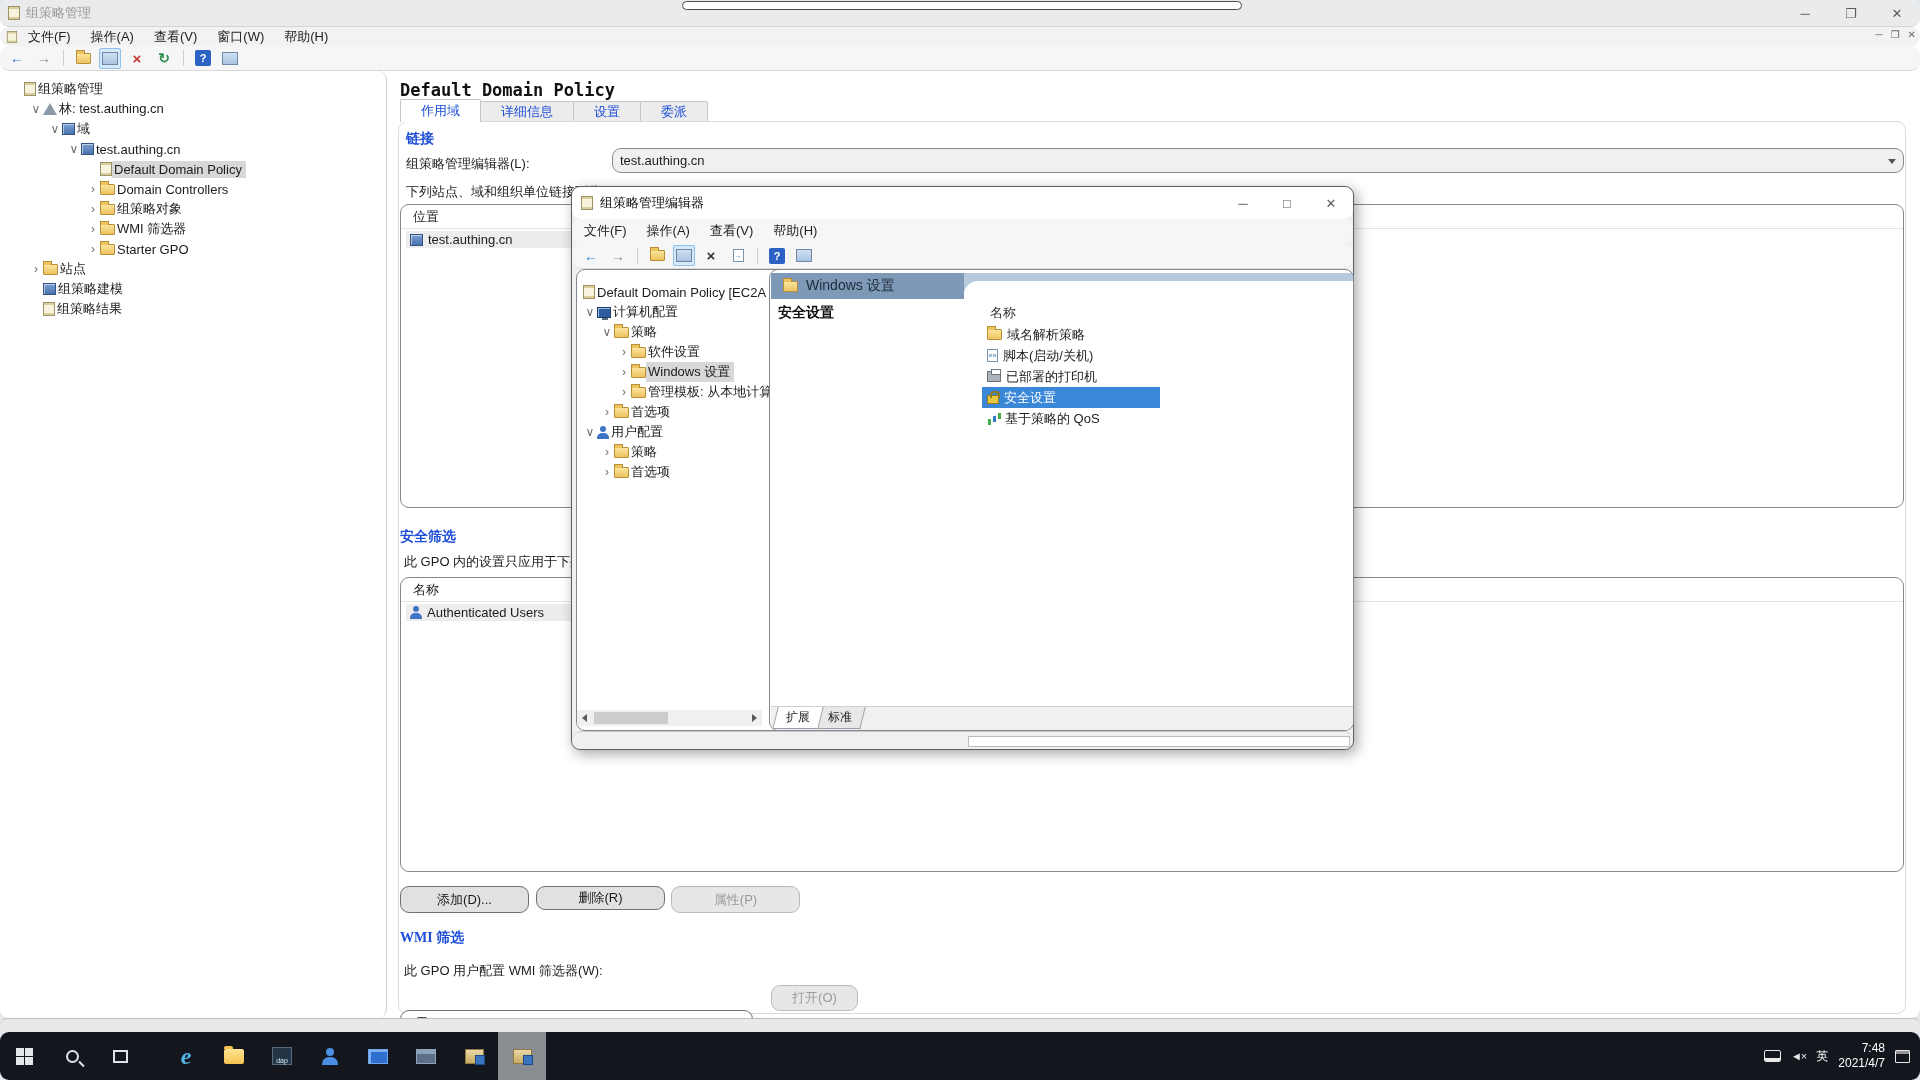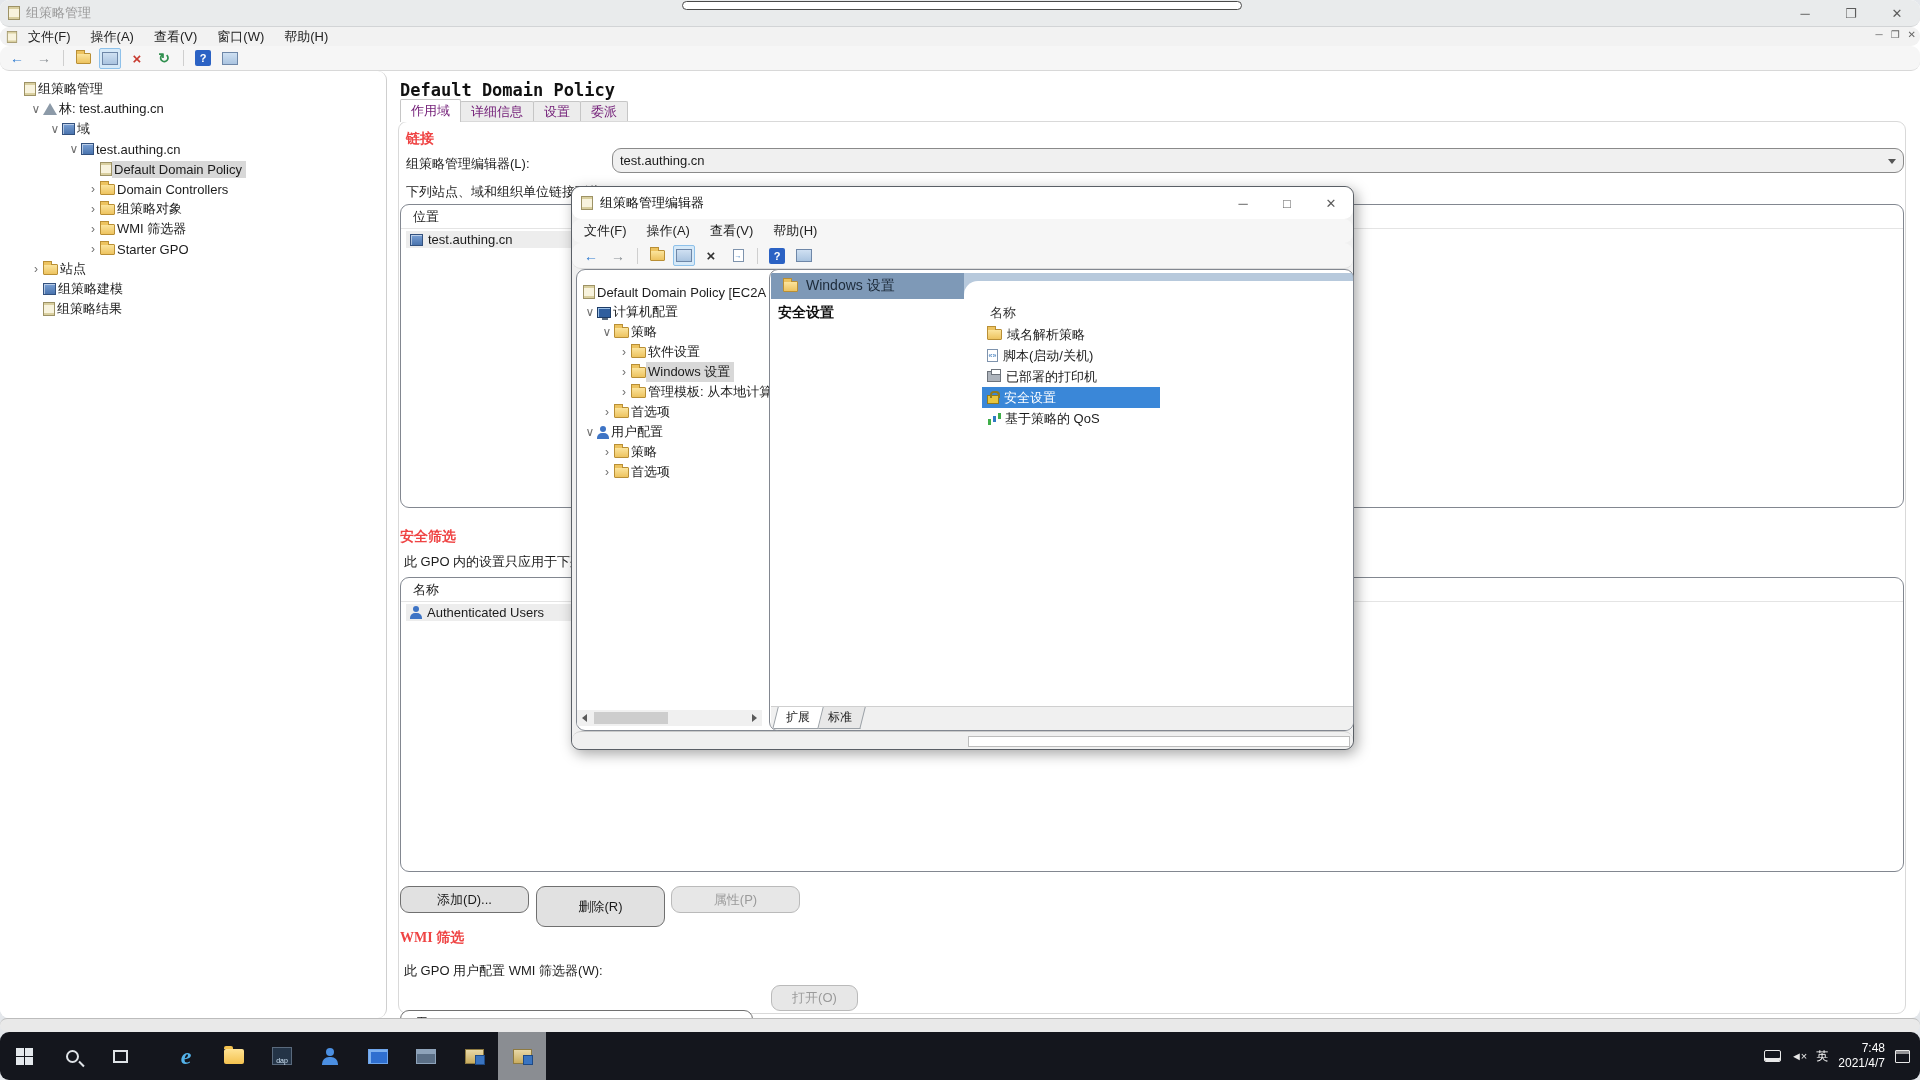--- a/index.html
+++ b/index.html
@@ -52,24 +52,24 @@
   .ic-printer::before { content:""; position:absolute; left:3px; top:-3px; width:8px; height:4px; background:#fff; border:1px solid #6d737b; }
   .ic-script { width:11px; height:13px; background:#fff; border:1px solid #7e93ad; font-size:7px; color:#2c6fb7; line-height:11px; text-align:center; }
   .ic-qos { width:13px; height:13px; position:relative; }
   .ic-qos::before { content:""; position:absolute; left:1px; bottom:0; width:3px; height:6px; background:#3fae49; box-shadow:5px -3px 0 #2f7cc4, 10px -6px 0 #3fae49; top:auto; }
   .ic-lock { width:12px; height:9px; background:#e8c63f; border:1px solid #8f7a1e; position:relative; margin-top:4px; }
   .ic-lock::before { content:""; position:absolute; left:2px; top:-5px; width:6px; height:5px; border:2px solid #8f7a1e; border-bottom:none; border-radius:4px 4px 0 0; }
 
   
   .gpo-title { font-family:"DejaVu Sans Mono",monospace; font-weight:bold; font-size:17px; color:#111; }
   .tabstrip { display:flex; align-items:flex-end; }
-  .tab { height:21px; padding:0 10px; font-size:13px; color:#701a75; background:#ececec; border:1px solid #c6c6c6; border-bottom:none; display:flex; align-items:center; margin-right:-1px; border-radius:2px 2px 0 0; }
+  .tab { height:21px; padding:0 20px; font-size:13px; color:#1d4ed8; background:#ececec; border:1px solid #c6c6c6; border-bottom:none; display:flex; align-items:center; margin-right:-1px; border-radius:2px 2px 0 0; }
   .tab.active { background:#fff; height:23px; position:relative; z-index:2; }
   .tabpage { border:1px solid #d9d9d9; background:#fff; }
-  .secthead { font-size:14px; font-weight:bold; color:#ef4444; }
+  .secthead { font-size:14px; font-weight:bold; color:#1d4ed8; }
   .lbl { font-size:13px; color:#1c1c1c; }
   .dropdown { background:#f0f0f0; border:1px solid #8a8a8a; display:flex; align-items:center; padding:0 22px 0 7px; font-size:13px; color:#1b1b1b; position:relative; }
   .dropdown.white { background:#fff; border-color:#707070; }
   .dd-arrow { position:absolute; right:7px; top:50%; margin-top:-2px; width:0; height:0; border-left:4px solid transparent; border-right:4px solid transparent; border-top:5px solid #555; }
   .lv { background:#fff; border:1px solid #828790; }
   .lv-head { height:24px; display:flex; align-items:center; padding-left:12px; font-size:13px; color:#222; border-bottom:1px solid #e4e4e4; }
   .lv-row { height:21px; display:flex; align-items:center; gap:5px; padding-left:5px; font-size:13px; color:#1b1b1b; }
   .btn { background:#e1e1e1; border:1px solid #707070; font-size:13px; color:#1b1b1b; display:flex; align-items:center; justify-content:center; }
   .btn.disabled { color:#9a9a9a; border-color:#bababa; background:#e7e7e7; }
 
@@ -272,21 +272,21 @@
   <div class="abs lv" style="left:400px;top:577px;width:1504px;height:295px">
     <div class="lv-head">名称</div>
     <div class="lv-row">
       <span class="sel-row-gray" style="display:inline-flex;align-items:center;gap:5px;width:300px;padding:1px 4px;">
         <span class="ic ic-person"></span>
         <span>Authenticated Users</span>
       </span>
     </div>
   </div>
   <div class="abs btn" style="left:400px;top:886px;width:129px;height:27px">添加(D)...</div>
-  <div class="abs btn" style="left:536px;top:886px;width:129px;height:41px">删除(R)</div>
+  <div class="abs btn" style="left:536px;top:886px;width:129px;height:24px">删除(R)</div>
   <div class="abs btn disabled" style="left:671px;top:886px;width:129px;height:27px">属性(P)</div>
 
   <div class="abs secthead" style="left:400px;top:929px;font-family:Liberation Serif, serif">WMI 筛选</div>
   <div class="abs lbl" style="left:404px;top:962px">此 GPO 用户配置 WMI 筛选器(W):</div>
   <div class="abs dropdown white" style="left:400px;top:985px;width:353px;height:26px">
     <span>&lt;无&gt;</span>
       <span class="dd-arrow"></span>
   </div>
   <div class="abs btn disabled" style="left:771px;top:985px;width:87px;height:26px">打开(O)</div>
 </div>

